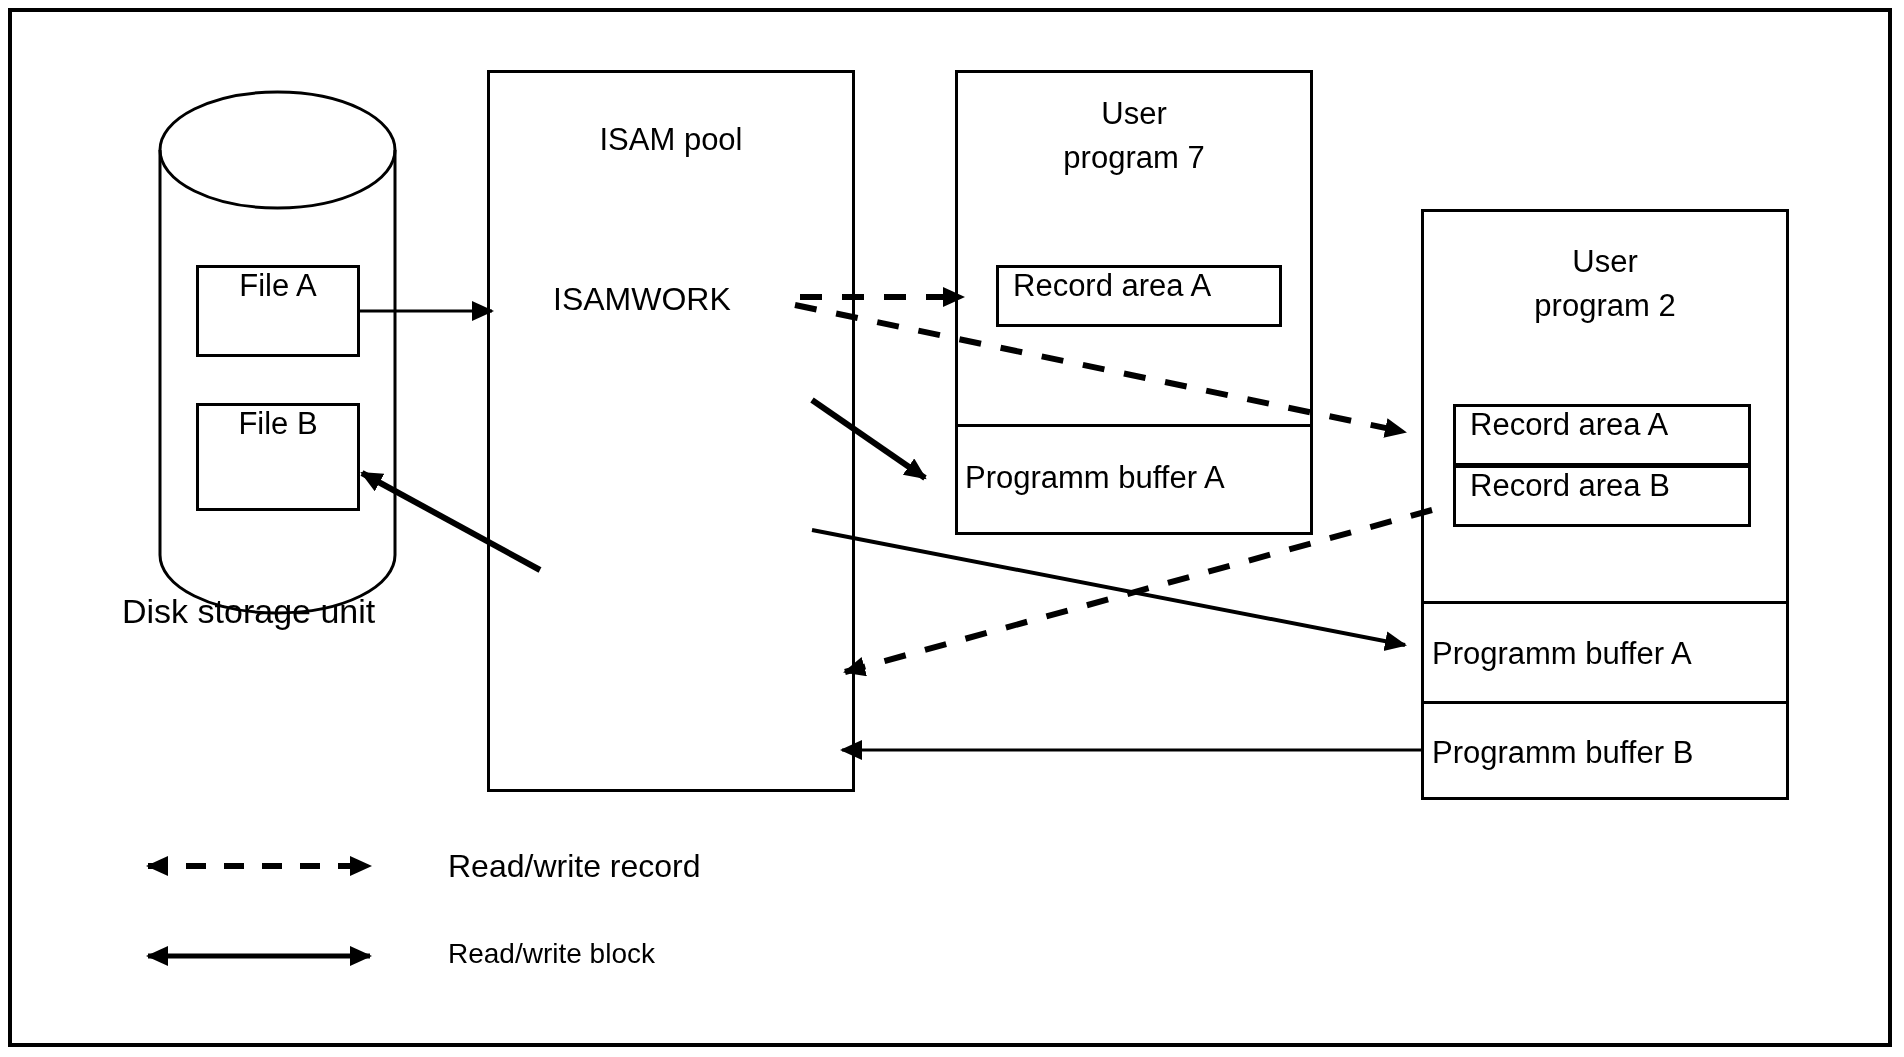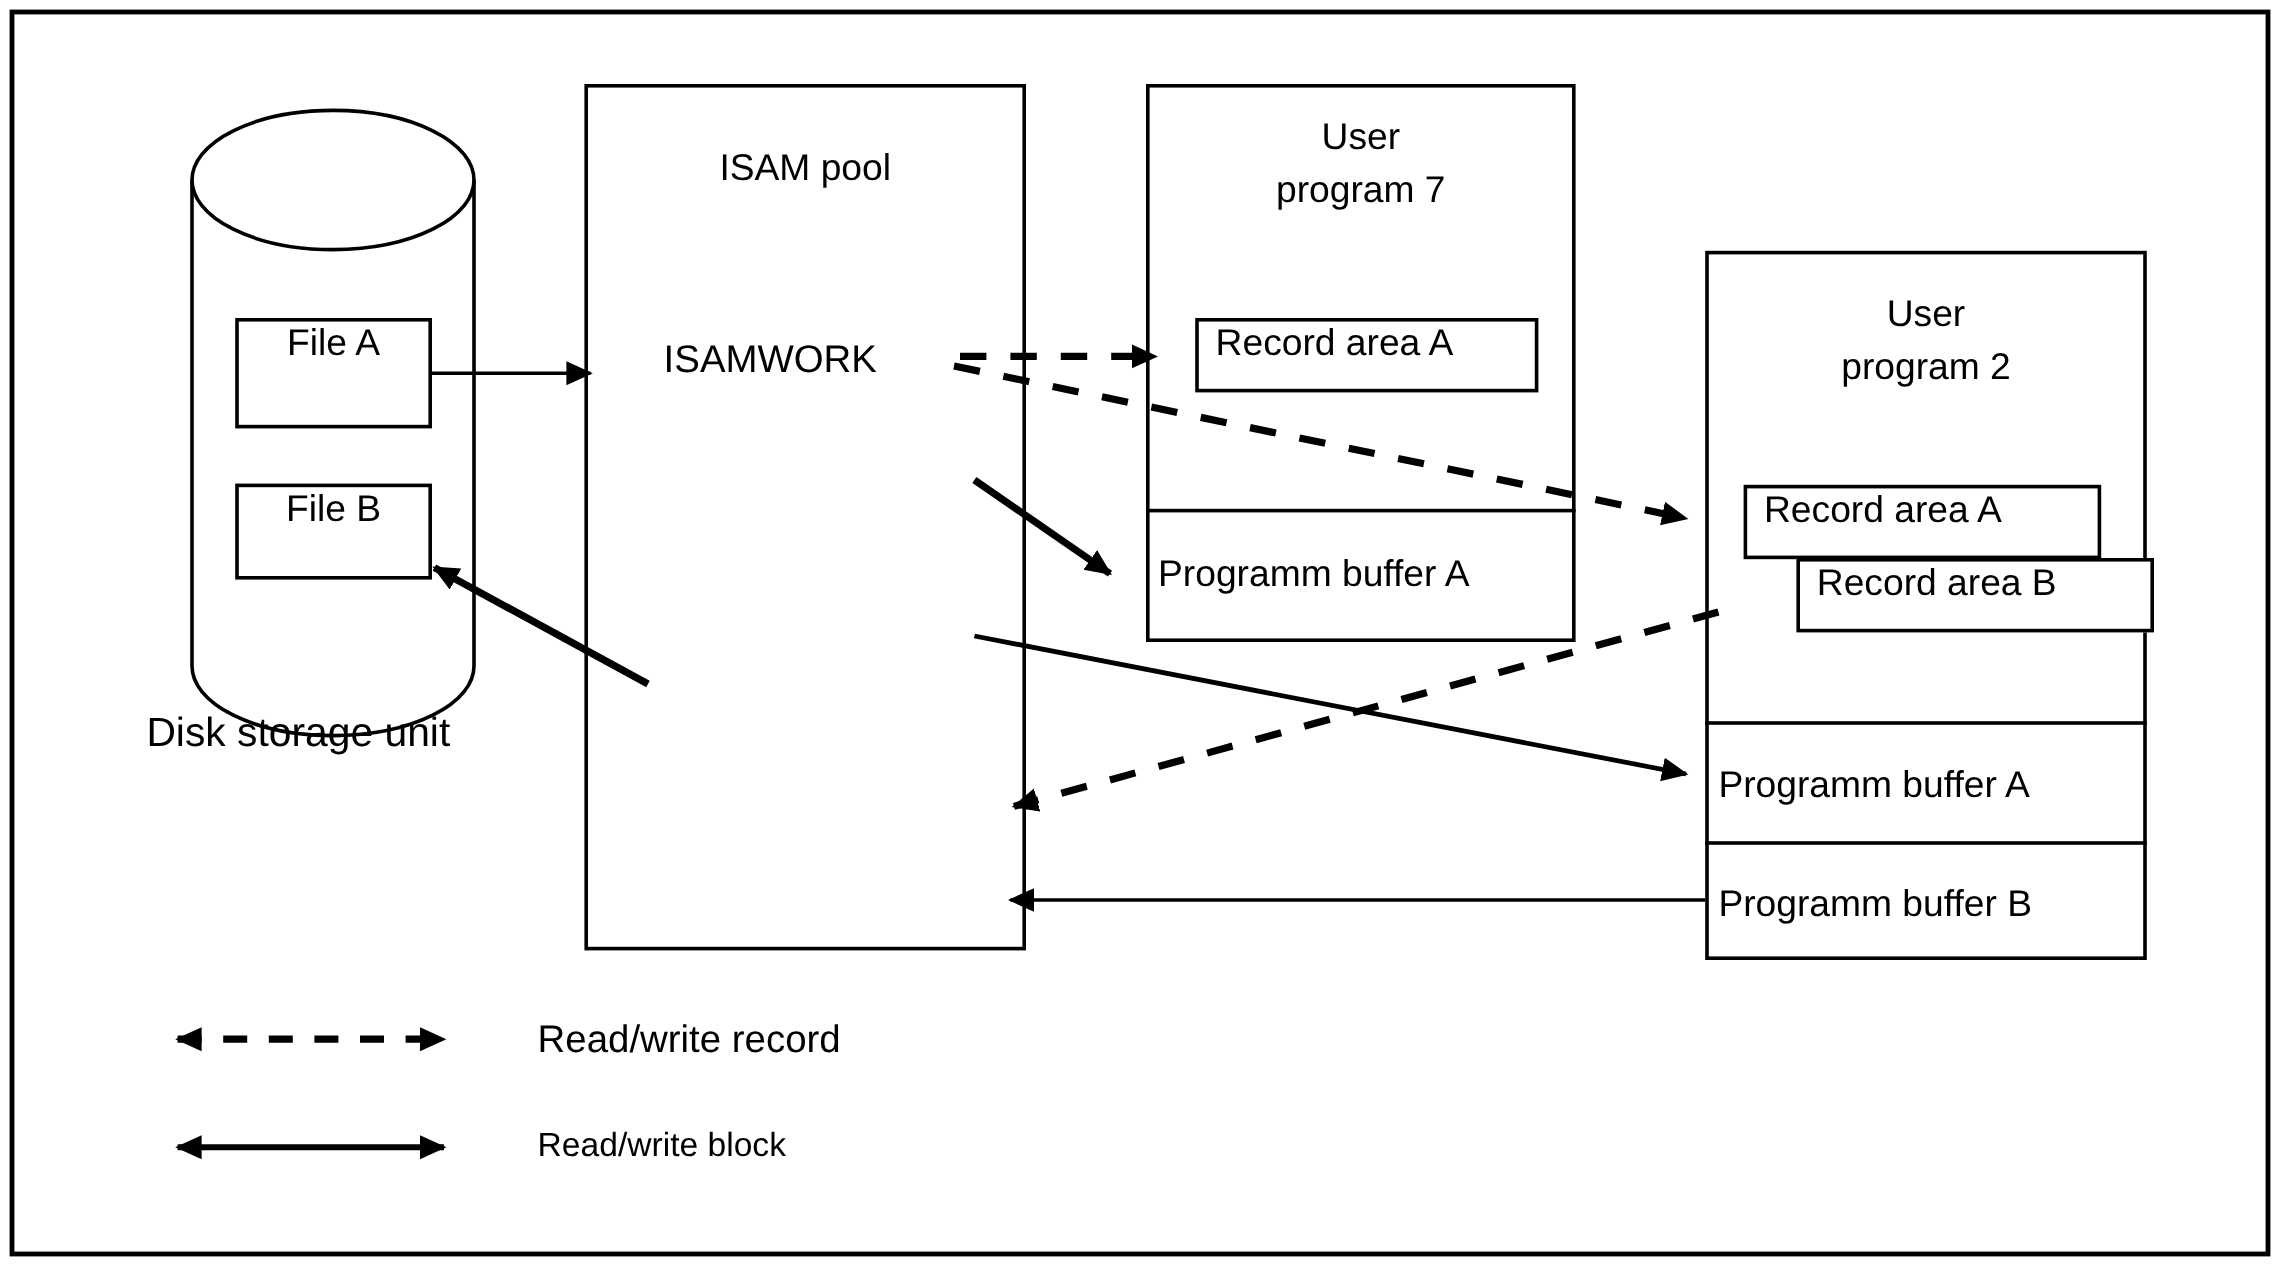--- a/index.html
+++ b/index.html
@@ -112,21 +112,21 @@
 
     <path d="M148,866 L370,866" stroke="#000000" stroke-width="6" fill="none" stroke-dasharray="20,18" marker-end="url(#ah-big)" marker-start="url(#ah-big-start)"></path>
 
     <path d="M148,956 L370,956" stroke="#000000" stroke-width="5" fill="none" marker-end="url(#ah-big)" marker-start="url(#ah-big-start)"></path>
   </svg>
 
   <div class="innerbox" style="left:196px; top:265px; width:164px; height:92px; font-size:31px;">
     <span style="width:100%; text-align:center; padding-left:0;">File A</span>
   </div>
 
-  <div class="innerbox" style="left:196px; top:403px; width:164px; height:80px; font-size:31px;">
+  <div class="innerbox" style="left:196px; top:403px; width:164px; height:108px; font-size:31px;">
     <span style="width:100%; text-align:center; padding-left:0;">File B</span>
   </div>
 
   <div class="lbl" style="left:122px; top:592px; font-size:34px;">Disk storage unit</div>
 
   <div class="box" style="left:487px; top:70px; width:368px; height:722px;"></div>
 
   <div class="lbl center-title" style="left:487px; top:122px; width:368px;">ISAM pool</div>
 
   <div class="lbl" style="left:553px; top:281px; font-size:32px;">ISAMWORK</div>
@@ -146,21 +146,21 @@
 
   <div class="box" style="left:1421px; top:209px; width:368px; height:591px;"></div>
 
   <div class="lbl center-title" style="left:1421px; top:244px; width:368px;">User</div>
   <div class="lbl center-title" style="left:1421px; top:288px; width:368px;">program 2</div>
 
   <div class="innerbox" style="left:1453px; top:404px; width:298px; height:62px; font-size:31px;">
     <span>Record area A</span>
   </div>
 
-  <div class="innerbox" style="left:1453px; top:465px; width:298px; height:62px; font-size:31px;margin-left:44px;">
+  <div class="innerbox" style="left:1453px; top:465px; width:298px; height:62px; font-size:31px;">
     <span>Record area B</span>
   </div>
 
   <div style="position:absolute; left:1421px; top:601px; width:368px; height:3px; background:#000000;"></div>
 
   <div class="lbl" style="left:1432px; top:636px; font-size:31px;">Programm buffer A</div>
 
   <div style="position:absolute; left:1421px; top:701px; width:368px; height:3px; background:#000000;"></div>
 
   <div class="lbl" style="left:448px; top:848px; font-size:32px;">Read/write record</div>

